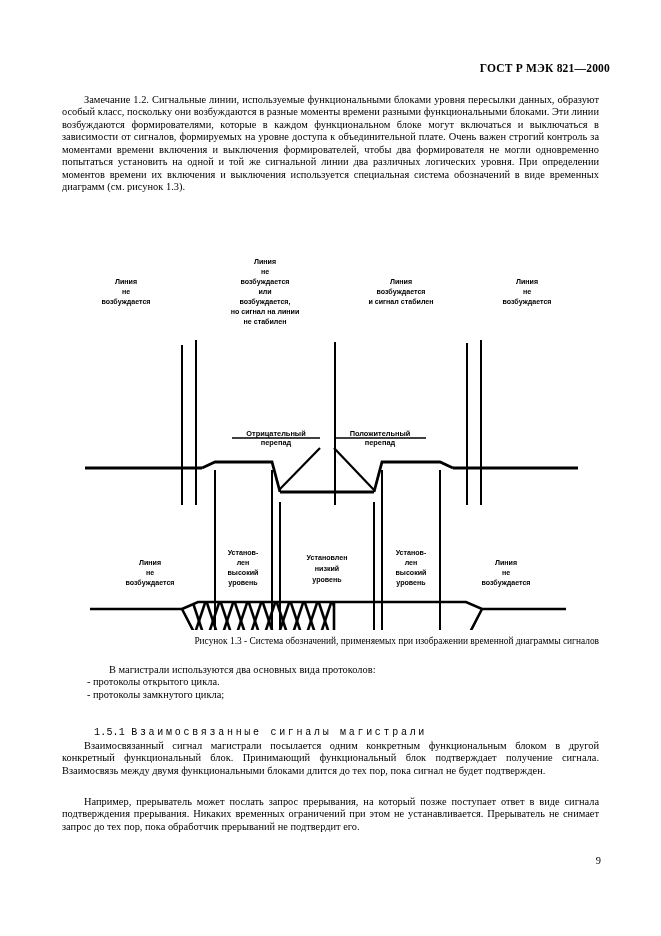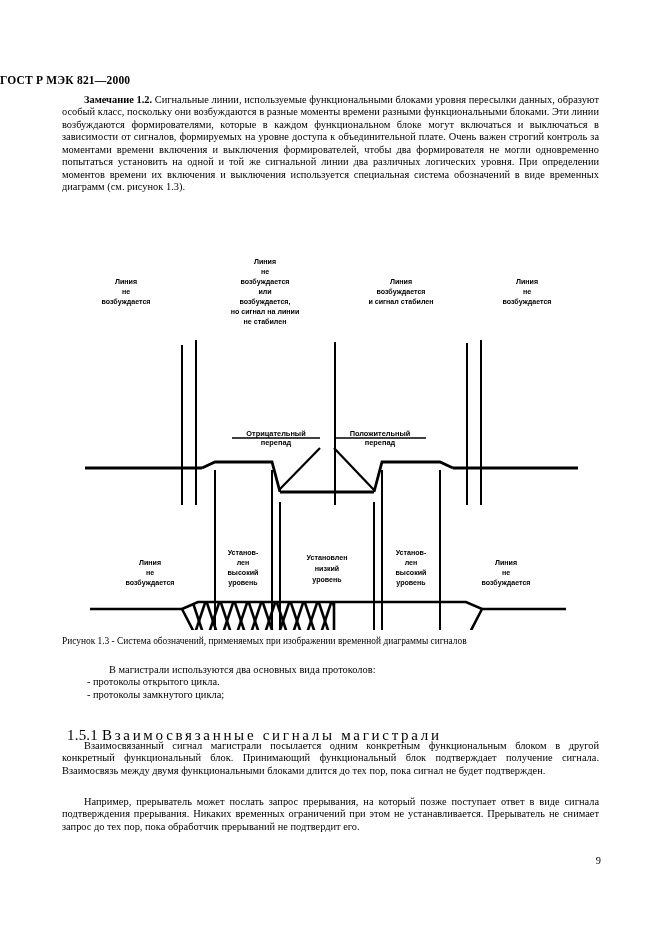--- a/index.html
+++ b/index.html
@@ -18,58 +18,58 @@
   .page {
     position: absolute;
     left: 0; top: 0;
     width: 661px;
     height: 936px;
   }
 
   
   .doc-header {
     position: absolute;
-    left: 0;
+    left: 9px;
     top: 62px;
     width: 601px;
+    text-align: right;
     font-family: "Liberation Serif", serif;
     font-weight: bold;
     font-size: 11.5px;
     letter-spacing: 0.2px;
-    margin-top: 12px;
   }
 
   
   .textblock {
     position: absolute;
     left: 62px;
     width: 537px;
     font-size: 10.4px;
     line-height: 12.45px;
     text-align: justify;
     text-justify: inter-word;
     font-family: "Liberation Serif", serif;
   }
   .textblock p {
     margin: 0;
   }
   .indent { text-indent: 22px; }
-  .bold { font-weight: bold; }
+  .bold { font-weight: normal; }
 
   #para-intro { top: 94px; }
   #para-protocols { top: 664px; margin-left: 25px; }
   #para-interconnected { top: 740px; }
   #para-example { top: 796px; }
   #heading-151 {
     position: absolute;
-    left: 45px;
+    left: 72px;
     width: 537px;
     top: 727px;
-    font-size: 15px;
-    font-family: Liberation Serif, serif;
+    font-size: 10px;
+    font-family: Liberation Mono, monospace;
     text-indent: 22px;
     letter-spacing: 0.2px;
   }
   .spaced {
     letter-spacing: 2.7px;
   }
 
   
   .figure {
     position: absolute;
@@ -80,21 +80,21 @@
   }
   .figure svg { display: block; }
 
   .caption {
     position: absolute;
     left: 62px;
     top: 636px;
     width: 537px;
     font-size: 9.4px;
     font-family: "Liberation Serif", serif;
-    text-align: left;
+    text-align: right;
   }
 
   
   .pagenum {
     position: absolute;
     left: 0;
     top: 855px;
     width: 601px;
     text-align: right;
     font-size: 10.4px;

